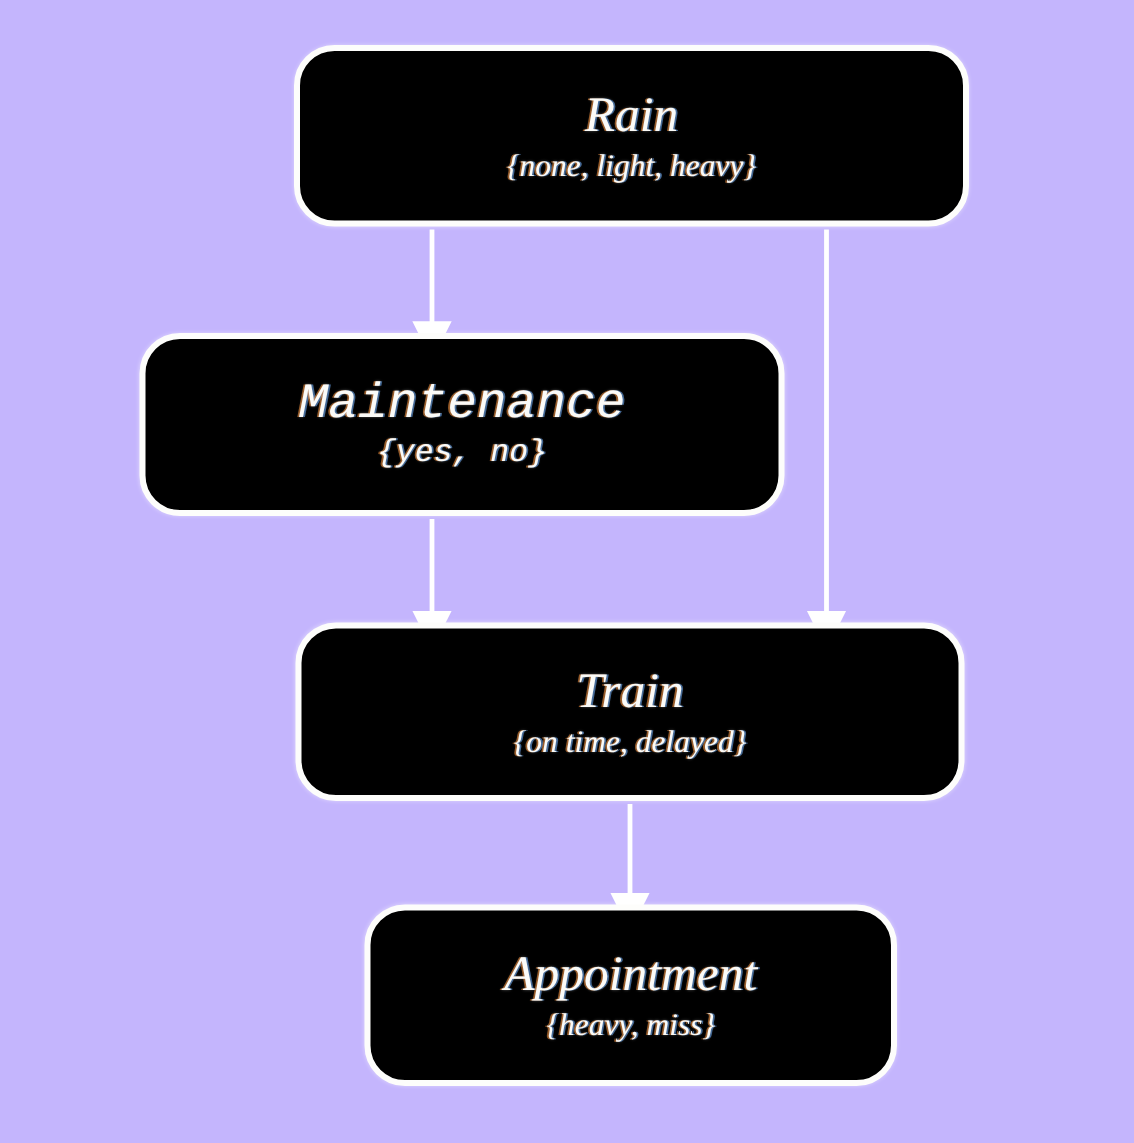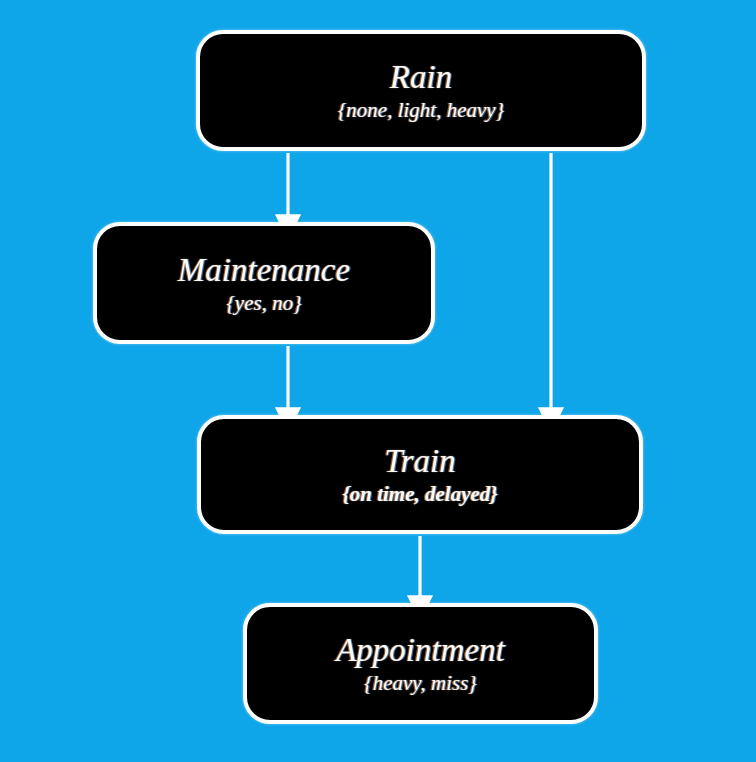--- a/index.html
+++ b/index.html
@@ -10,21 +10,21 @@
   body {
     width: 756px;
     height: 762px;
     overflow: hidden;
     font-family: "Liberation Serif", "DejaVu Serif", serif;
   }
   #canvas {
     position: relative;
     width: 756px;
     height: 762px;
-    background: #0ea5e9;
+    background: #c4b5fd;
   }
   #edges {
     position: absolute;
     left: 0;
     top: 0;
     width: 756px;
     height: 762px;
     pointer-events: none;
   }
   .node {
@@ -75,28 +75,28 @@
         <line x1="288" y1="346" x2="288" y2="411" stroke="#ffffff" marker-end="url(#arrowhead)"></line>
         <line x1="420" y1="536" x2="420" y2="599" stroke="#ffffff" marker-end="url(#arrowhead)"></line>
       </g>
   </svg>
 
   <div class="node" style="left: 196px; top: 30px; width: 450px; height: 121px; border-color: rgb(253, 253, 251);">
     <span class="node-line node-name" style="color: rgb(251, 251, 248);">Rain</span>
     <span class="node-line node-states" style="color: rgb(251, 251, 248);">{none, light, heavy}</span>
   </div>
 
-  <div class="node" style="left: 93px; top: 222px; width: 342px; height: 122px; border-color: rgb(253, 253, 251);">
+  <div class="node" style="left: 93px; top: 222px; width: 430px; height: 122px; border-color: rgb(253, 253, 251); font-family: Liberation Mono, monospace;">
     <span class="node-line node-name" style="color: rgb(251, 251, 248);">Maintenance</span>
     <span class="node-line node-states" style="color: rgb(251, 251, 248);">{yes, no}</span>
   </div>
 
   <div class="node" style="left: 197px; top: 415px; width: 446px; height: 119px; border-color: rgb(253, 253, 251);">
     <span class="node-line node-name" style="color: rgb(251, 251, 248);">Train</span>
-    <span class="node-line node-states" style="color: rgb(251, 251, 248); font-weight: bold;">{on time, delayed}</span>
+    <span class="node-line node-states" style="color: rgb(251, 251, 248);">{on time, delayed}</span>
   </div>
 
   <div class="node" style="left: 243px; top: 603px; width: 355px; height: 121px; border-color: rgb(253, 253, 251);">
     <span class="node-line node-name" style="color: rgb(251, 251, 248);">Appointment</span>
     <span class="node-line node-states" style="color: rgb(251, 251, 248);">{heavy, miss}</span>
   </div>
 
 </div>
 
 </body></html>

